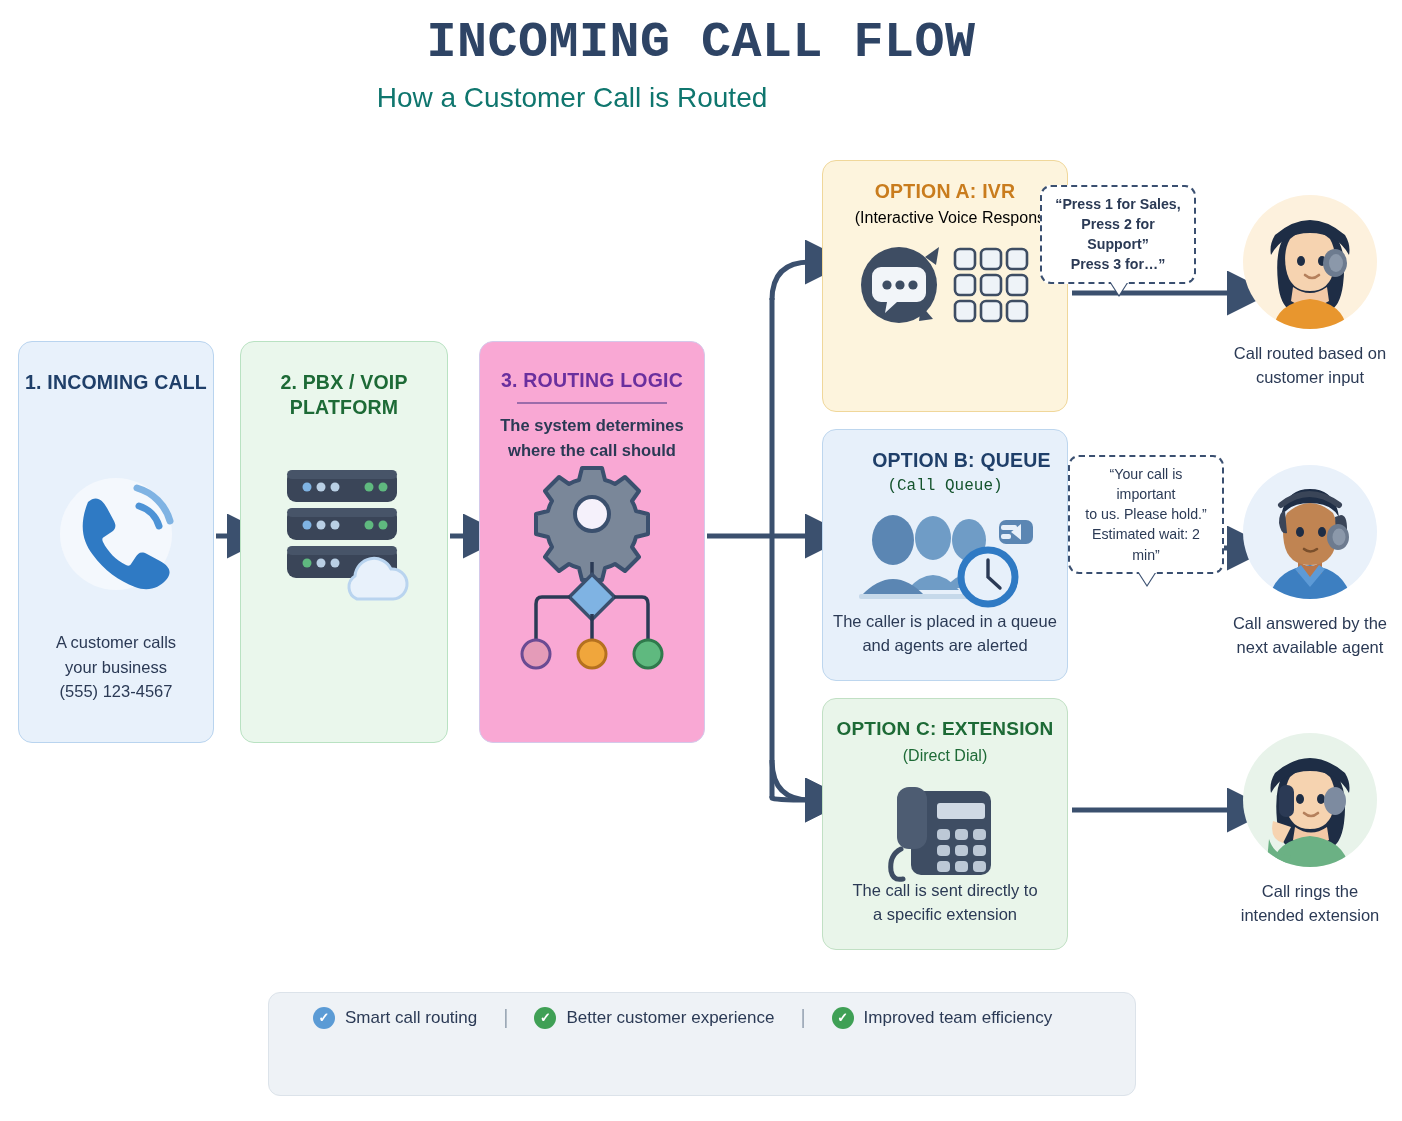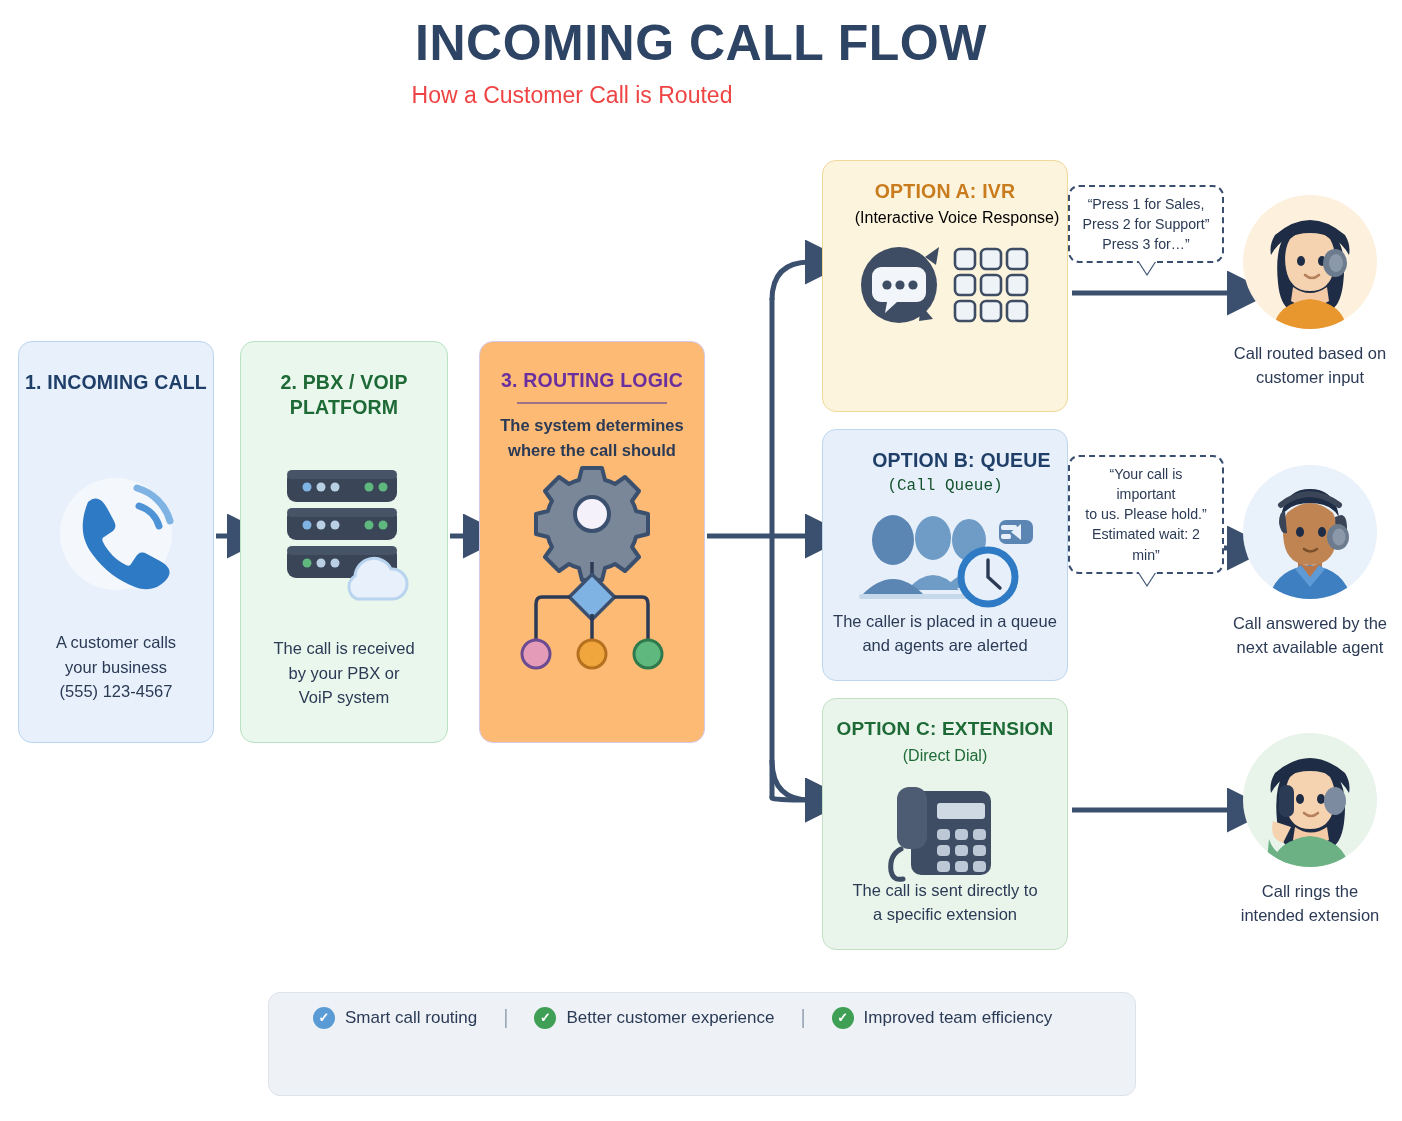--- a/index.html
+++ b/index.html
@@ -11,25 +11,26 @@
     overflow: hidden;
   }
   #stage { position: relative; width: 1402px; height: 1121px; }
 
   
   .title {
     position: absolute; left: 0; top: 14px; width: 1402px;
     text-align: center;
     font-size: 50px; font-weight: bold; letter-spacing: .5px;
     color: #2e4465;
+    font-family: Liberation Mono, monospace;
   }
   .subtitle {
     position: absolute; left: 0; top: 82px; width: 1144px;
     text-align: center;
-    font-size: 23px; font-weight: normal; color: #ef4444;
+    font-size: 28px; font-weight: normal; color: #0f766e;
   }
 
   
   .card {
     position: absolute;
     border-radius: 14px;
     border: 1.5px solid;
     text-align: center;
   }
   .card .card-title {
@@ -50,21 +51,21 @@
   #card-incoming .card-desc { position:absolute; left:0; right:0; bottom: 38px; }
 
   
   #card-pbx { left: 240px; top: 341px; width: 208px; height: 402px;
     background: #eaf7ec; border-color: #b9e2c2; }
   #card-pbx .card-title { color: #1d6a36; padding-top: 28px; }
   #card-pbx .card-desc { position:absolute; left:0; right:0; bottom: 32px; }
 
   
   #card-routing { left: 479px; top: 341px; width: 226px; height: 402px;
-    background: #fdba74; border-color: #d4c9ea; }
+    background: #f9a8d4; border-color: #d4c9ea; }
   #card-routing .card-title { color: #6a2f9e; padding-top: 26px; }
   #card-routing .rule { width: 150px; height: 2px; background: #6a4b93;
     margin: 9px auto 0; opacity:.65; }
   #card-routing .card-desc { padding: 9px 16px 0; font-weight: 600; }
 
   
   #card-ivr  { left: 822px; top: 160px; width: 246px; height: 252px;
     background: #fdf4dd; border-color: #f0d79a; }
   #card-ivr .card-title { color: #c97c1d; padding-top: 18px; }
   #card-ivr .card-sub   { color: #000000; font-weight: normal; font-size: 16px; padding-top: 3px; padding-left: 24px;}
@@ -97,21 +98,21 @@
     padding: 7px 9px;
   }
   .bubble .tail {
     position: absolute; left: 50%; bottom: -13px; margin-left: -8px;
     width: 0; height: 0;
     border-left: 9px solid transparent;
     border-right: 9px solid transparent;
     border-top: 14px solid #ffffff;
     filter: drop-shadow(0 2px 0 #3a4f70);
   }
-  #bubble-ivr   { left: 1068px; top: 185px; width: 156px; }
+  #bubble-ivr   { left: 1040px; top: 185px; width: 156px; font-weight: bold; }
   #bubble-queue { left: 1068px; top: 455px; width: 156px; }
 
   
   .avatar-block { position: absolute; width: 200px; text-align: center; }
   .avatar-circle {
     width: 134px; height: 134px; border-radius: 50%;
     margin: 0 auto; position: relative; overflow: hidden;
   }
   .avatar-caption { font-size: 16.5px; line-height: 1.45; padding-top: 13px; color:#2b3a55; }
   #avatar-a { left: 1210px; top: 195px; }
@@ -216,25 +217,20 @@
         </g>
         <g>
           <rect x="28" y="92" width="110" height="32" rx="9" fill="#3a4558"></rect>
           <rect x="28" y="92" width="110" height="9" rx="5" fill="#475468"></rect>
           <circle cx="48" cy="109" r="4.5" fill="#5fb97f"></circle>
           <circle cx="62" cy="109" r="4.5" fill="#b9cfe4"></circle>
           <circle cx="76" cy="109" r="4.5" fill="#b9cfe4"></circle>
         </g>
         <path d="M96 122 a19,19 0 0 1 36,-7 a15,15 0 0 1 2,30 h-36 a13,13 0 0 1 -2,-23 z" fill="#e8f1fb" stroke="#b9d4ef" stroke-width="3"></path>
       </svg>
-    </div>
-    <div class="card-desc">
-      <div>The call is received</div>
-      <div>by your PBX or</div>
-      <div>VoiP system</div>
     </div>
   </div>
 
   <div class="card" id="card-routing">
     <div class="card-title">3. ROUTING LOGIC</div>
     <div class="rule"></div>
     <div class="card-desc">
       <div>The system determines</div>
       <div>where the call should go</div>
     </div>

